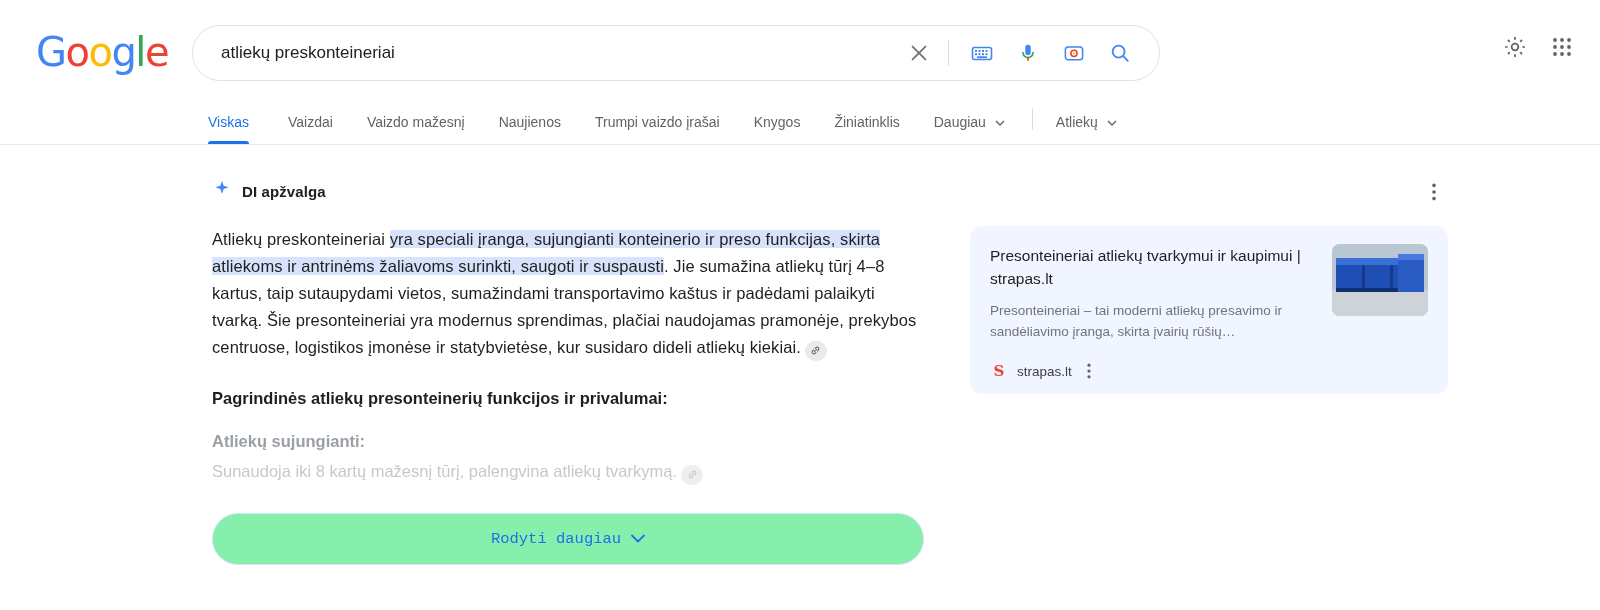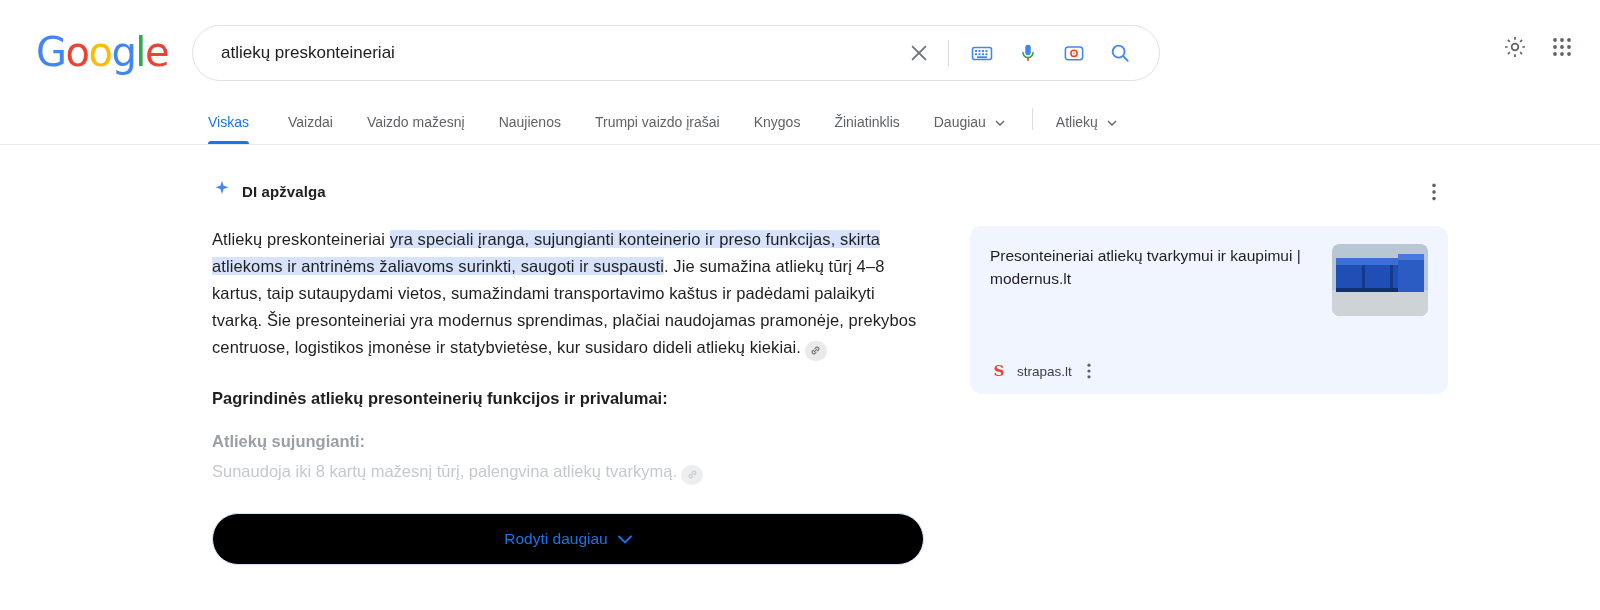--- a/index.html
+++ b/index.html
@@ -194,29 +194,29 @@
     line-height: 26px;
   }
   .aio-item-text .link-chip { background: #eceef0; }
 
   .more-btn {
     margin-top: 28px;
     width: 712px;
     height: 52px;
     border: 1px solid #d2e3fc;
     border-radius: 26px;
-    background: #000000;
+    background: #86efac;
     color: #1a73e8;
     font-size: 15.5px;
     display: flex;
     align-items: center;
     justify-content: center;
     gap: 10px;
     cursor: pointer;
-    font-family: Liberation Sans, sans-serif;
+    font-family: Liberation Mono, monospace;
   }
 
   
   .source-card {
     width: 488px;
     background: #f0f5ff;
     border-radius: 12px;
     padding: 18px 20px 16px 20px;
     position: relative;
     height: 168px;
@@ -420,21 +420,22 @@
             <svg width="14" height="9" viewBox="0 0 14 9" fill="none" stroke="#1a73e8" stroke-width="1.8" stroke-linecap="round">
                 <path d="M1 1.5l6 6 6-6"></path>
               </svg>
           </span>
         </div>
       </div>
 
       <div class="source-card">
         <div class="sc-inner">
           <div class="sc-textcol">
-            <div class="sc-title">Presonteineriai atliekų tvarkymui ir kaupimui | modernus.lt</div>
+            <div class="sc-title">Presonteineriai atliekų tvarkymui ir kaupimui | strapas.lt</div>
+            <div class="sc-snippet">Presonteineriai – tai moderni atliekų presavimo ir sandėliavimo įranga, skirta įvairių rūšių…</div>
           </div>
           <div class="sc-thumb">
             <svg width="96" height="72" viewBox="0 0 96 72">
               <rect width="96" height="72" fill="#b9c6d4"></rect>
               <rect x="0" y="46" width="96" height="26" fill="#cdd3d6"></rect>
               <rect x="4" y="14" width="86" height="34" fill="#1f4fb5"></rect>
               <rect x="4" y="14" width="86" height="7" fill="#3a6fd8"></rect>
               <rect x="30" y="21" width="3" height="27" fill="#153a8c"></rect>
               <rect x="58" y="21" width="3" height="27" fill="#153a8c"></rect>
               <rect x="4" y="44" width="86" height="4" fill="#10306f"></rect>

